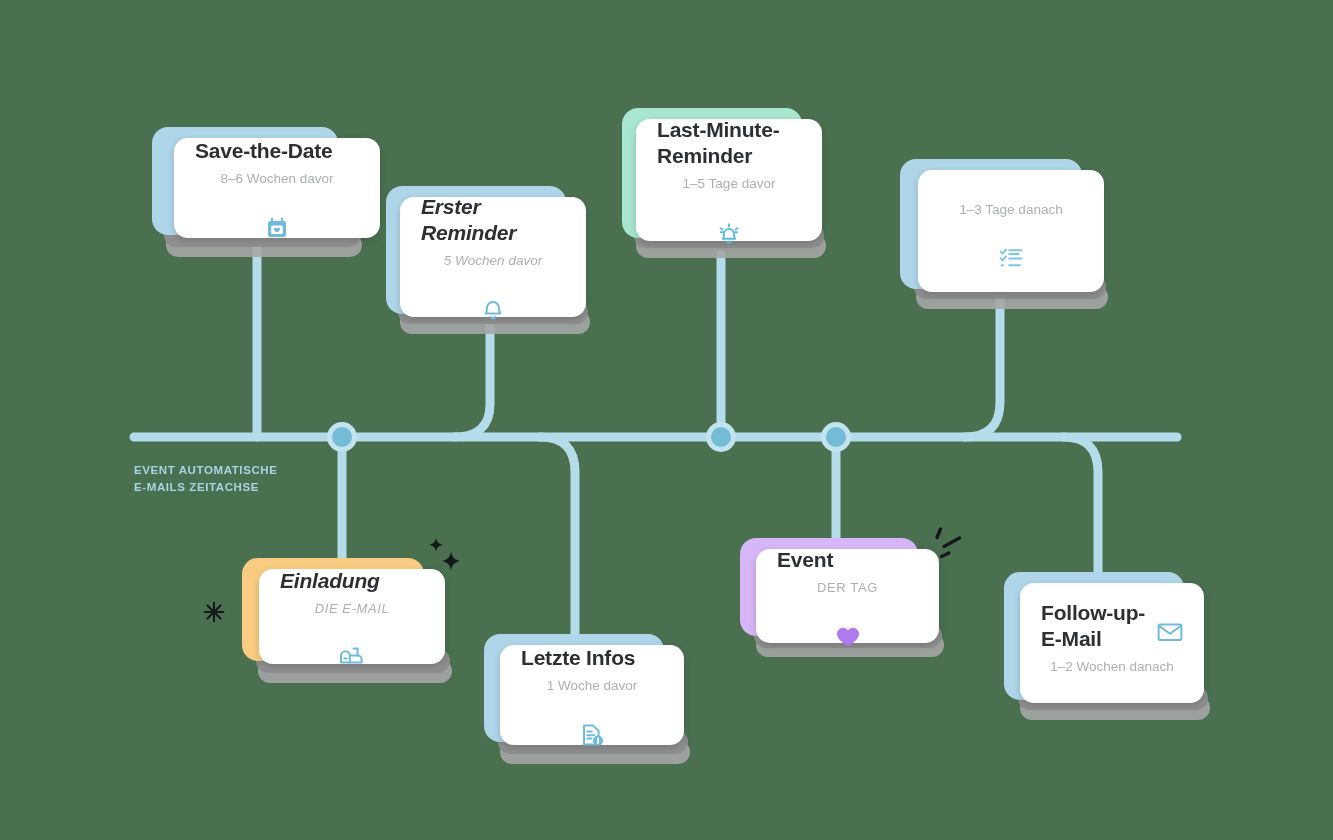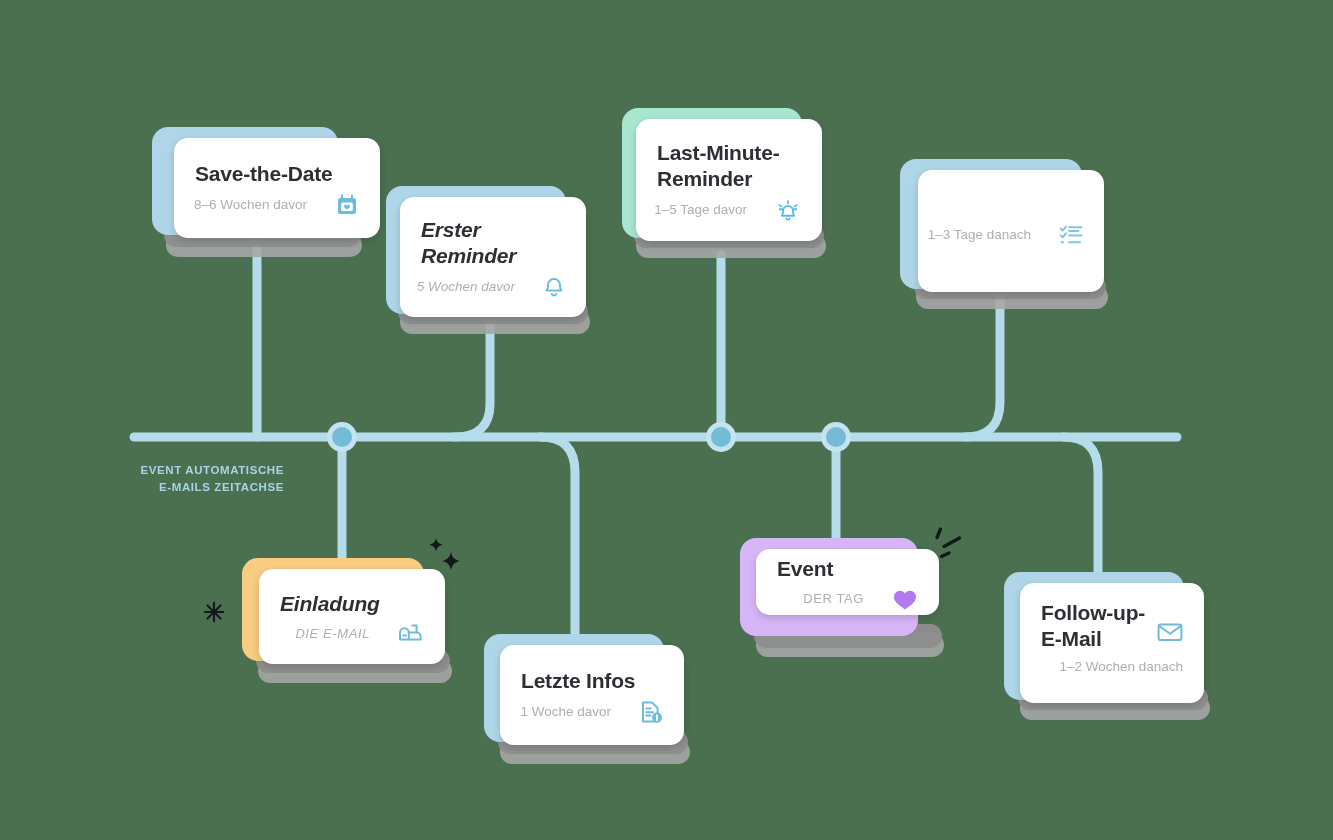--- a/index.html
+++ b/index.html
@@ -26,21 +26,21 @@
   
   #axis-caption {
     position: absolute;
     left: 134px; top: 462px;
     width: 150px;
     color: #A8D4E5;
     font-size: 11.5px;
     font-weight: bold;
     letter-spacing: 0.6px;
     line-height: 17px;
-    text-align: right;
+    text-align: left;
     white-space: pre-line;
   }
 
   
   .node { position: absolute; }
 
   
   .stack {
     position: absolute;
     border-radius: 15px;
@@ -70,23 +70,24 @@
   .card-title {
     color: #2C2F33;
     font-weight: bold;
     font-size: 21px;
     line-height: 26px;
     letter-spacing: -0.2px;
   }
   .card-row {
     display: flex;
     align-items: center;
-    justify-content: flex-end;
+    justify-content: center;
     margin-top: 6px;
     gap: 28px;
+    flex-direction: column;
   }
   .card-sub {
     color: #ACB0B3;
     font-size: 13.5px;
     line-height: 18px;
     white-space: nowrap;
   }
   .card-sub.caps { letter-spacing: 0.6px; font-size: 13px; }
   .card-icon { flex: 0 0 auto; display: block; line-height: 0; }
 
@@ -258,21 +259,21 @@
           </svg>
         </span>
       </div>
     </div>
   </div>
 
   <div class="node" style="left:740px; top:538px; width:205px; height:120px;">
     <div class="stack s2" style="left:16px; top:95px; width:188px; height:24px;"></div>
     <div class="stack s1" style="left:14px; top:86px; width:188px; height:24px;"></div>
     <div class="backing" style="left:0; top:0; width:178px; height:98px; background:#D7B6F7;"></div>
-    <div class="face" style="left:16px; top:11px; width:183px; height:66px;">
+    <div class="face" style="left:16px; top:11px; width:183px; height:94px;">
       <div class="card-title">Event</div>
       <div class="card-row">
         <div class="card-sub caps">DER TAG</div>
         <span class="card-icon">
           <svg width="26" height="23" viewBox="0 0 26 23" fill="#B07BEE">
             <path d="M13 21.4C6.6 17.1 2 13.8 2 9.1 2 5.5 4.8 2.8 8.2 2.8c2 0 3.7 1 4.8 2.6 1.1-1.6 2.8-2.6 4.8-2.6C21.2 2.8 24 5.5 24 9.1c0 4.7-4.6 8-11 12.3z"></path>
           </svg>
         </span>
       </div>
     </div>

